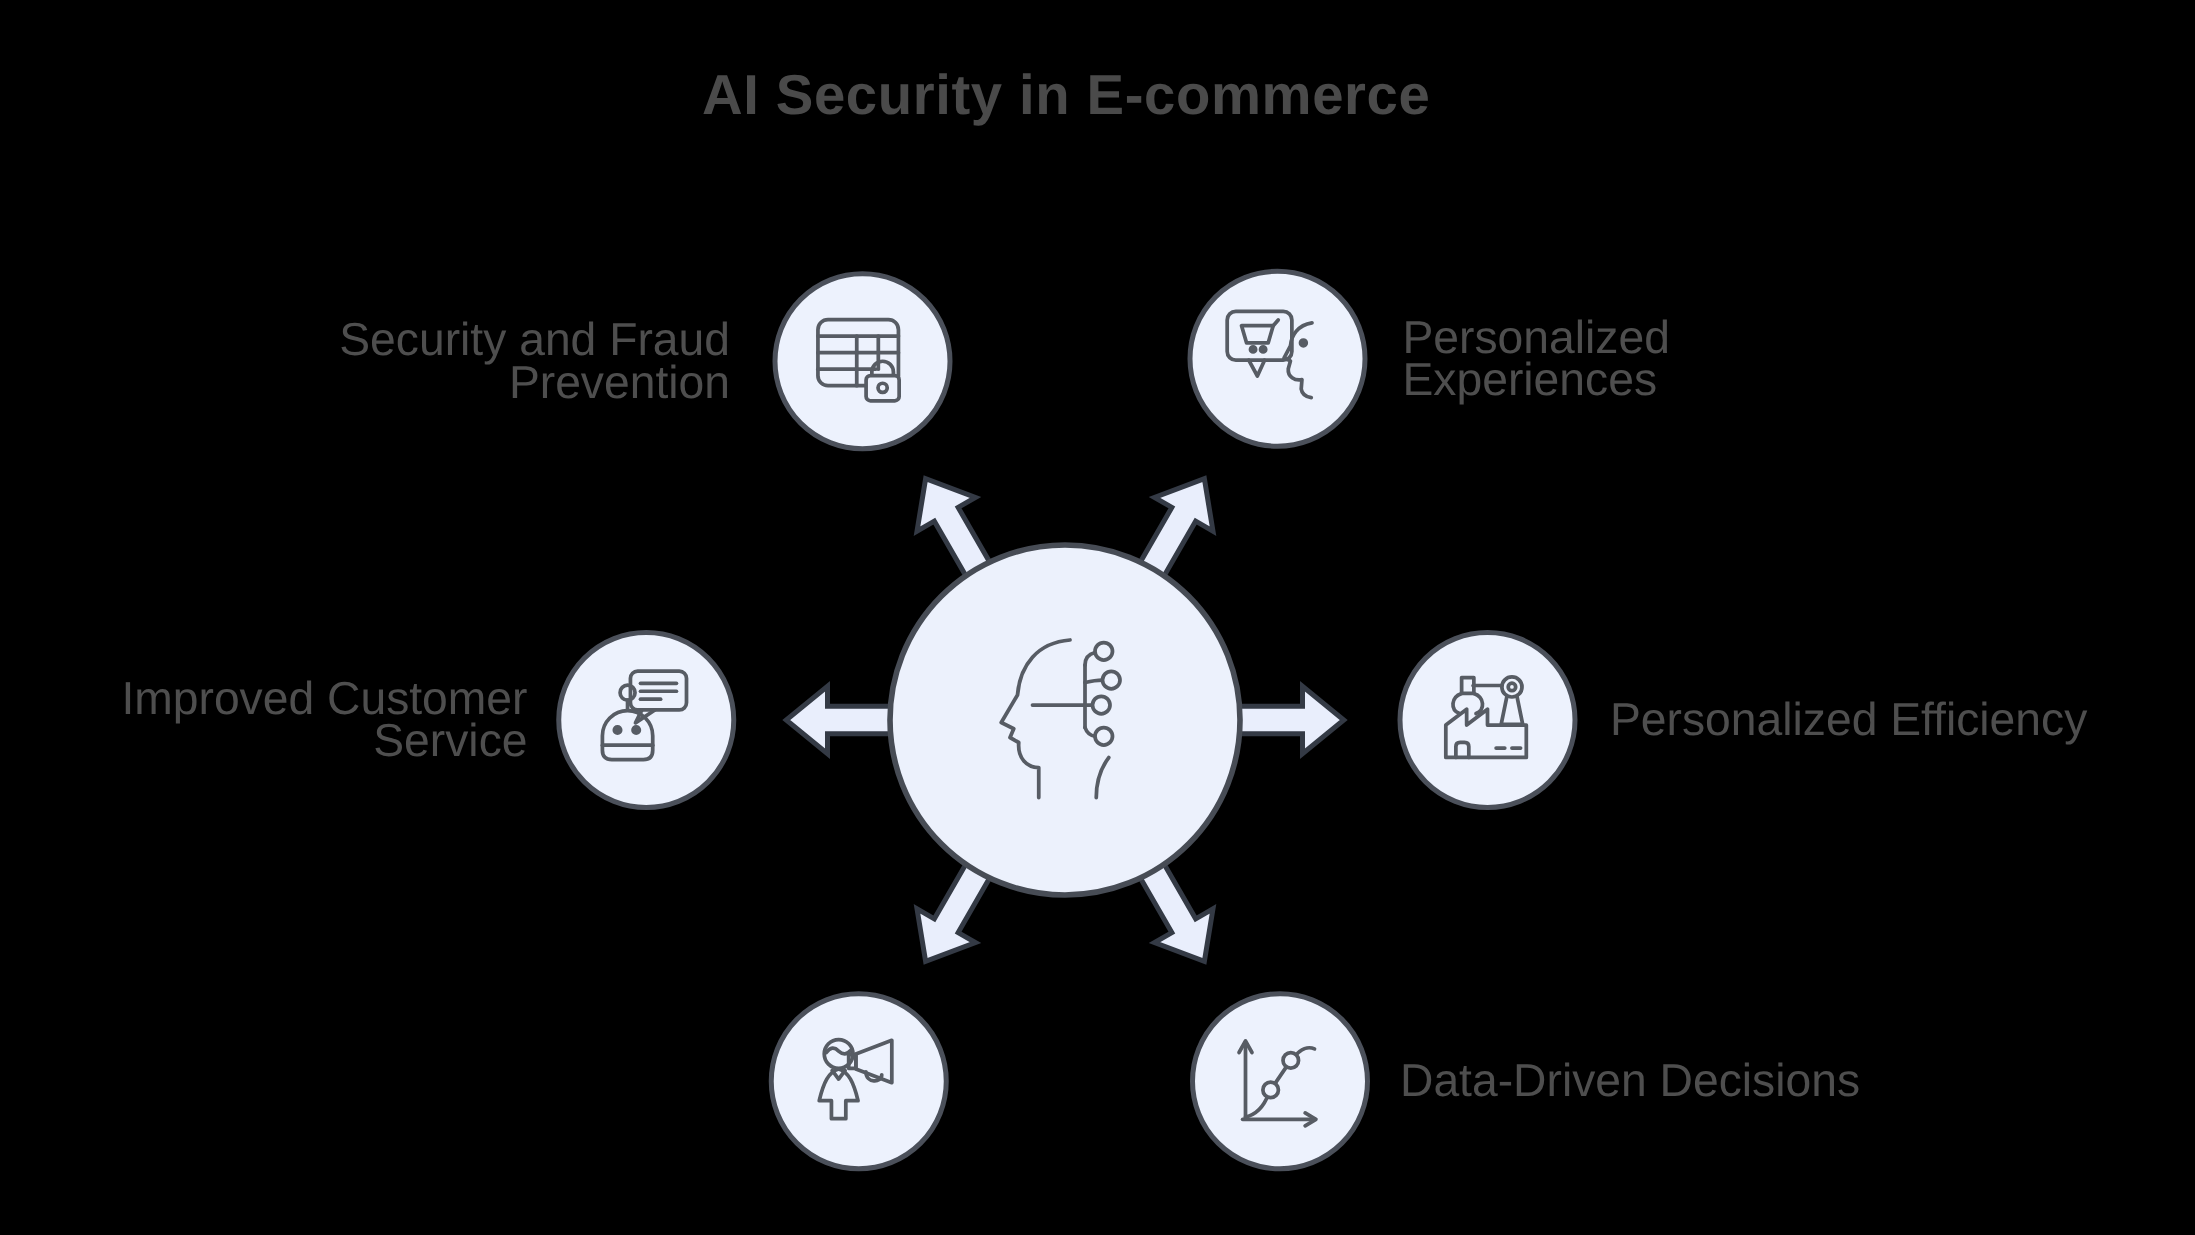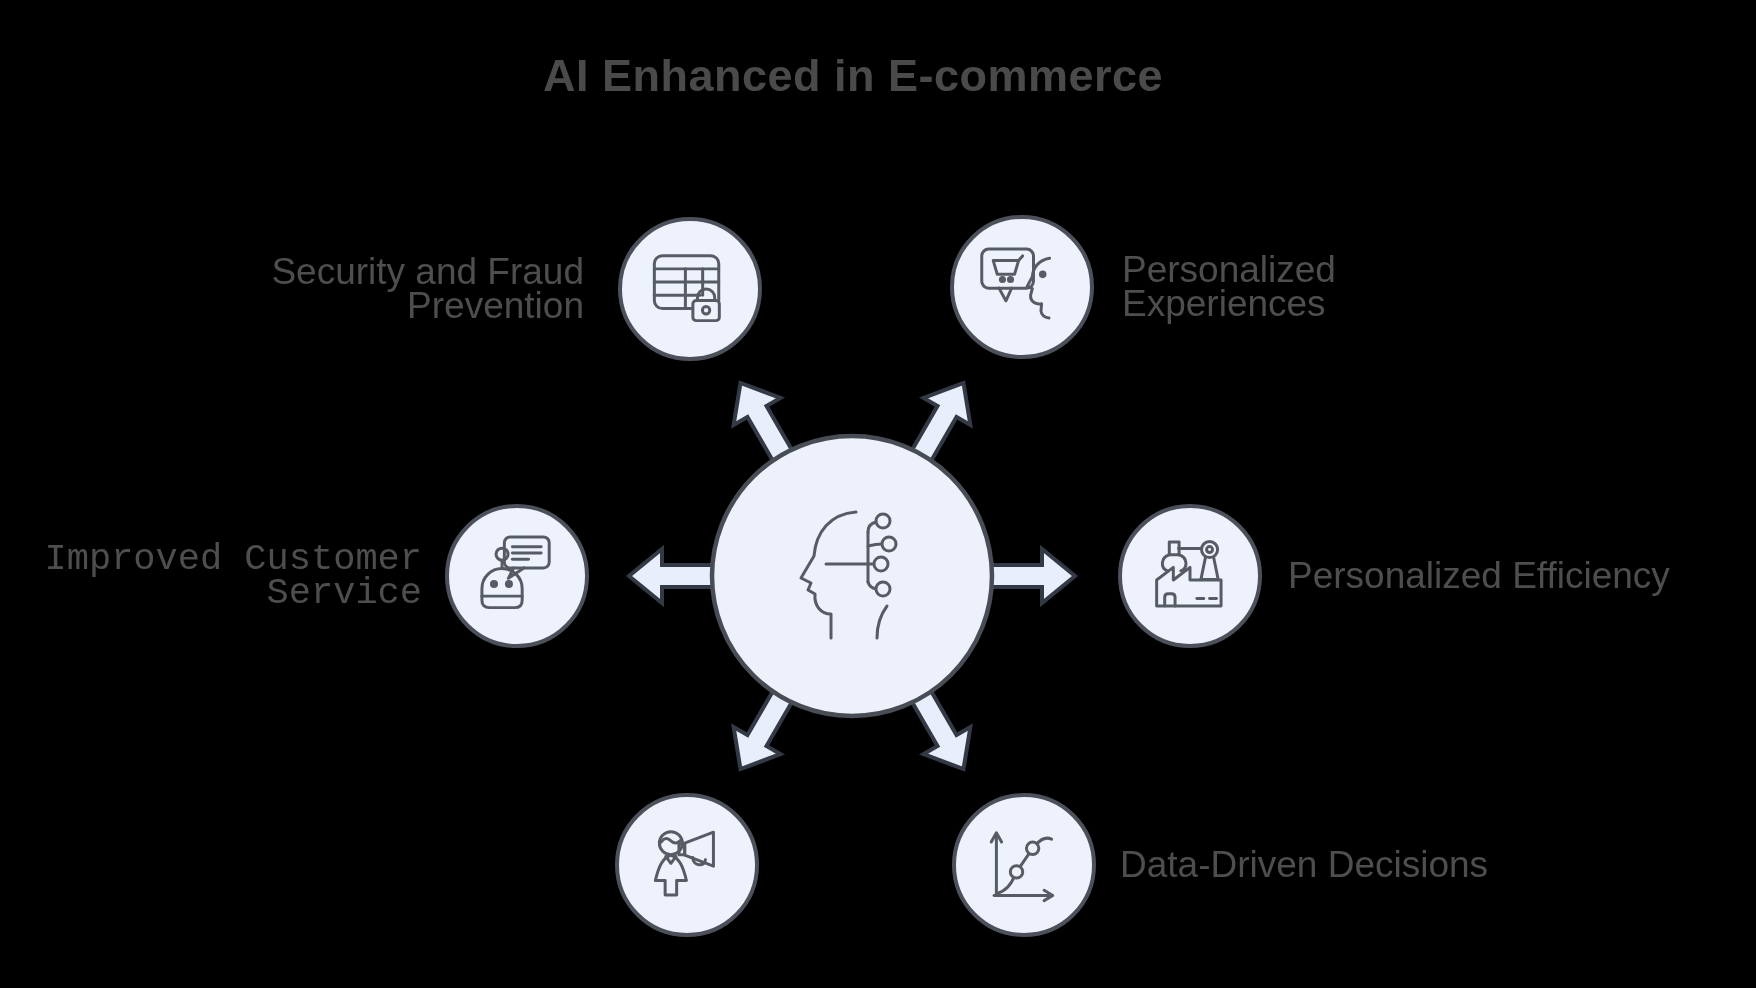--- a/index.html
+++ b/index.html
@@ -33,21 +33,21 @@
     color:#8e8e8e; font-size:20.5px;
   }
   .watermark .brand { font-weight:700; }
   svg.layer { position:absolute; left:0; top:0; }
 </style>
 </head>
 <body>
 
 <div id="stage">
 
-  <div class="title">AI Enhanced in E-commerce</div>
+  <div class="title">AI Security in E-commerce</div>
 
   <svg class="layer" width="1756" height="988" viewBox="0 0 1756 988">
     <g fill="#e9eefc" stroke="#343a45" stroke-width="4" stroke-linejoin="miter">
       <path d="M0,-11 H72 V-27 L105,0 L72,27 V11 H0 Z" transform="translate(852,576) rotate(180) translate(118,0)"></path>
       <path d="M0,-11 H72 V-27 L105,0 L72,27 V11 H0 Z" transform="translate(852,576) rotate(0) translate(118,0)"></path>
       <path d="M0,-11 H72 V-27 L105,0 L72,27 V11 H0 Z" transform="translate(852,576) rotate(-120) translate(118,0)"></path>
       <path d="M0,-11 H72 V-27 L105,0 L72,27 V11 H0 Z" transform="translate(852,576) rotate(-60) translate(118,0)"></path>
       <path d="M0,-11 H72 V-27 L105,0 L72,27 V11 H0 Z" transform="translate(852,576) rotate(120) translate(118,0)"></path>
       <path d="M0,-11 H72 V-27 L105,0 L72,27 V11 H0 Z" transform="translate(852,576) rotate(60) translate(118,0)"></path>
     </g>
@@ -150,19 +150,19 @@
       <path d="M50.5 22.5 C54.5 17.5 59.5 15.5 64 17.5"></path>
       <circle cx="33.5" cy="46" r="5.4" style="fill:#edf2fd"></circle>
       <circle cx="47.5" cy="25.5" r="5.4" style="fill:#edf2fd"></circle>
     </svg>
   </div>
 
   <div class="label right-al" style="right:1172px; top:289px;">Security and Fraud
 Prevention</div>
   <div class="label" style="left:1122px; top:287px;">Personalized
 Experiences</div>
-  <div class="label right-al" style="right:1334px; top:576px;font-family:Liberation Mono, monospace;">Improved Customer
+  <div class="label right-al" style="right:1334px; top:576px;">Improved Customer
 Service</div>
   <div class="label" style="left:1288px; top:576px;">Personalized Efficiency</div>
   <div class="label" style="left:1120px; top:865px;">Data-Driven Decisions</div>
 
 
 </div>
 
 </body></html>

